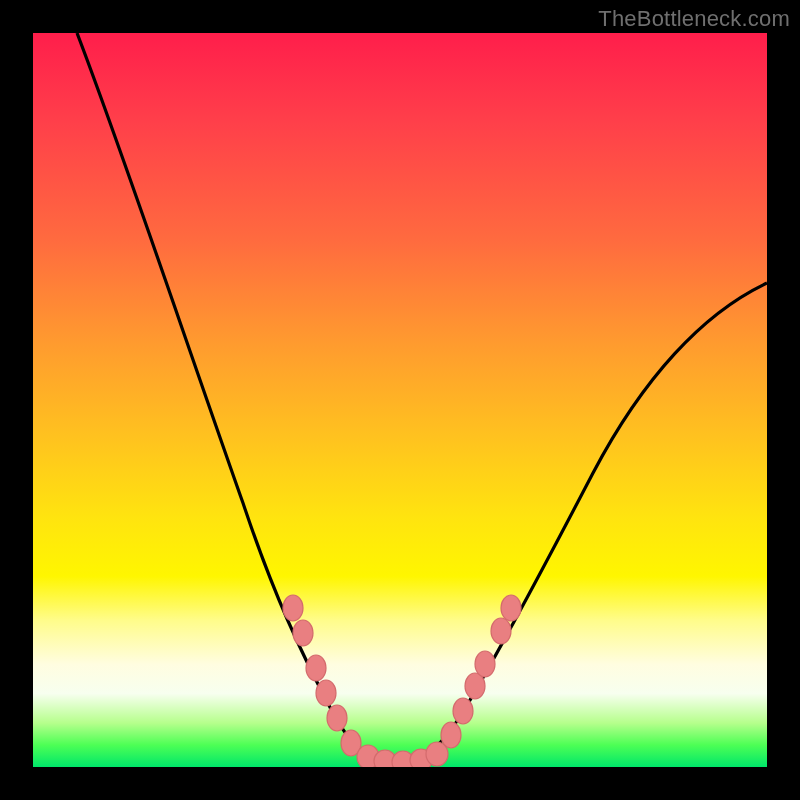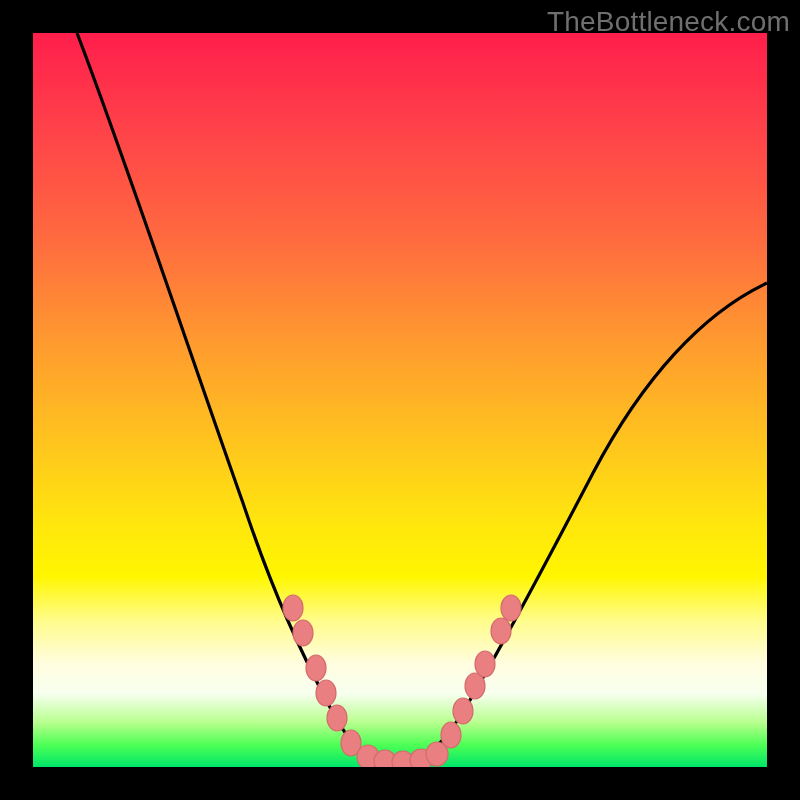--- a/index.html
+++ b/index.html
@@ -41,21 +41,21 @@
       #b6ff8c 94%,
       #4dff55 97%,
       #00e66a 100%
     );
   }
   .watermark {
     position: absolute;
     top: 6px;
     right: 10px;
     color: #6f6f6f;
-    font-size: 28px;
+    font-size: 22px;
     letter-spacing: 0.2px;
     user-select: none;
   }
   svg.curves {
     position: absolute;
     top: 0;
     left: 0;
   }
 </style>
 </head>

